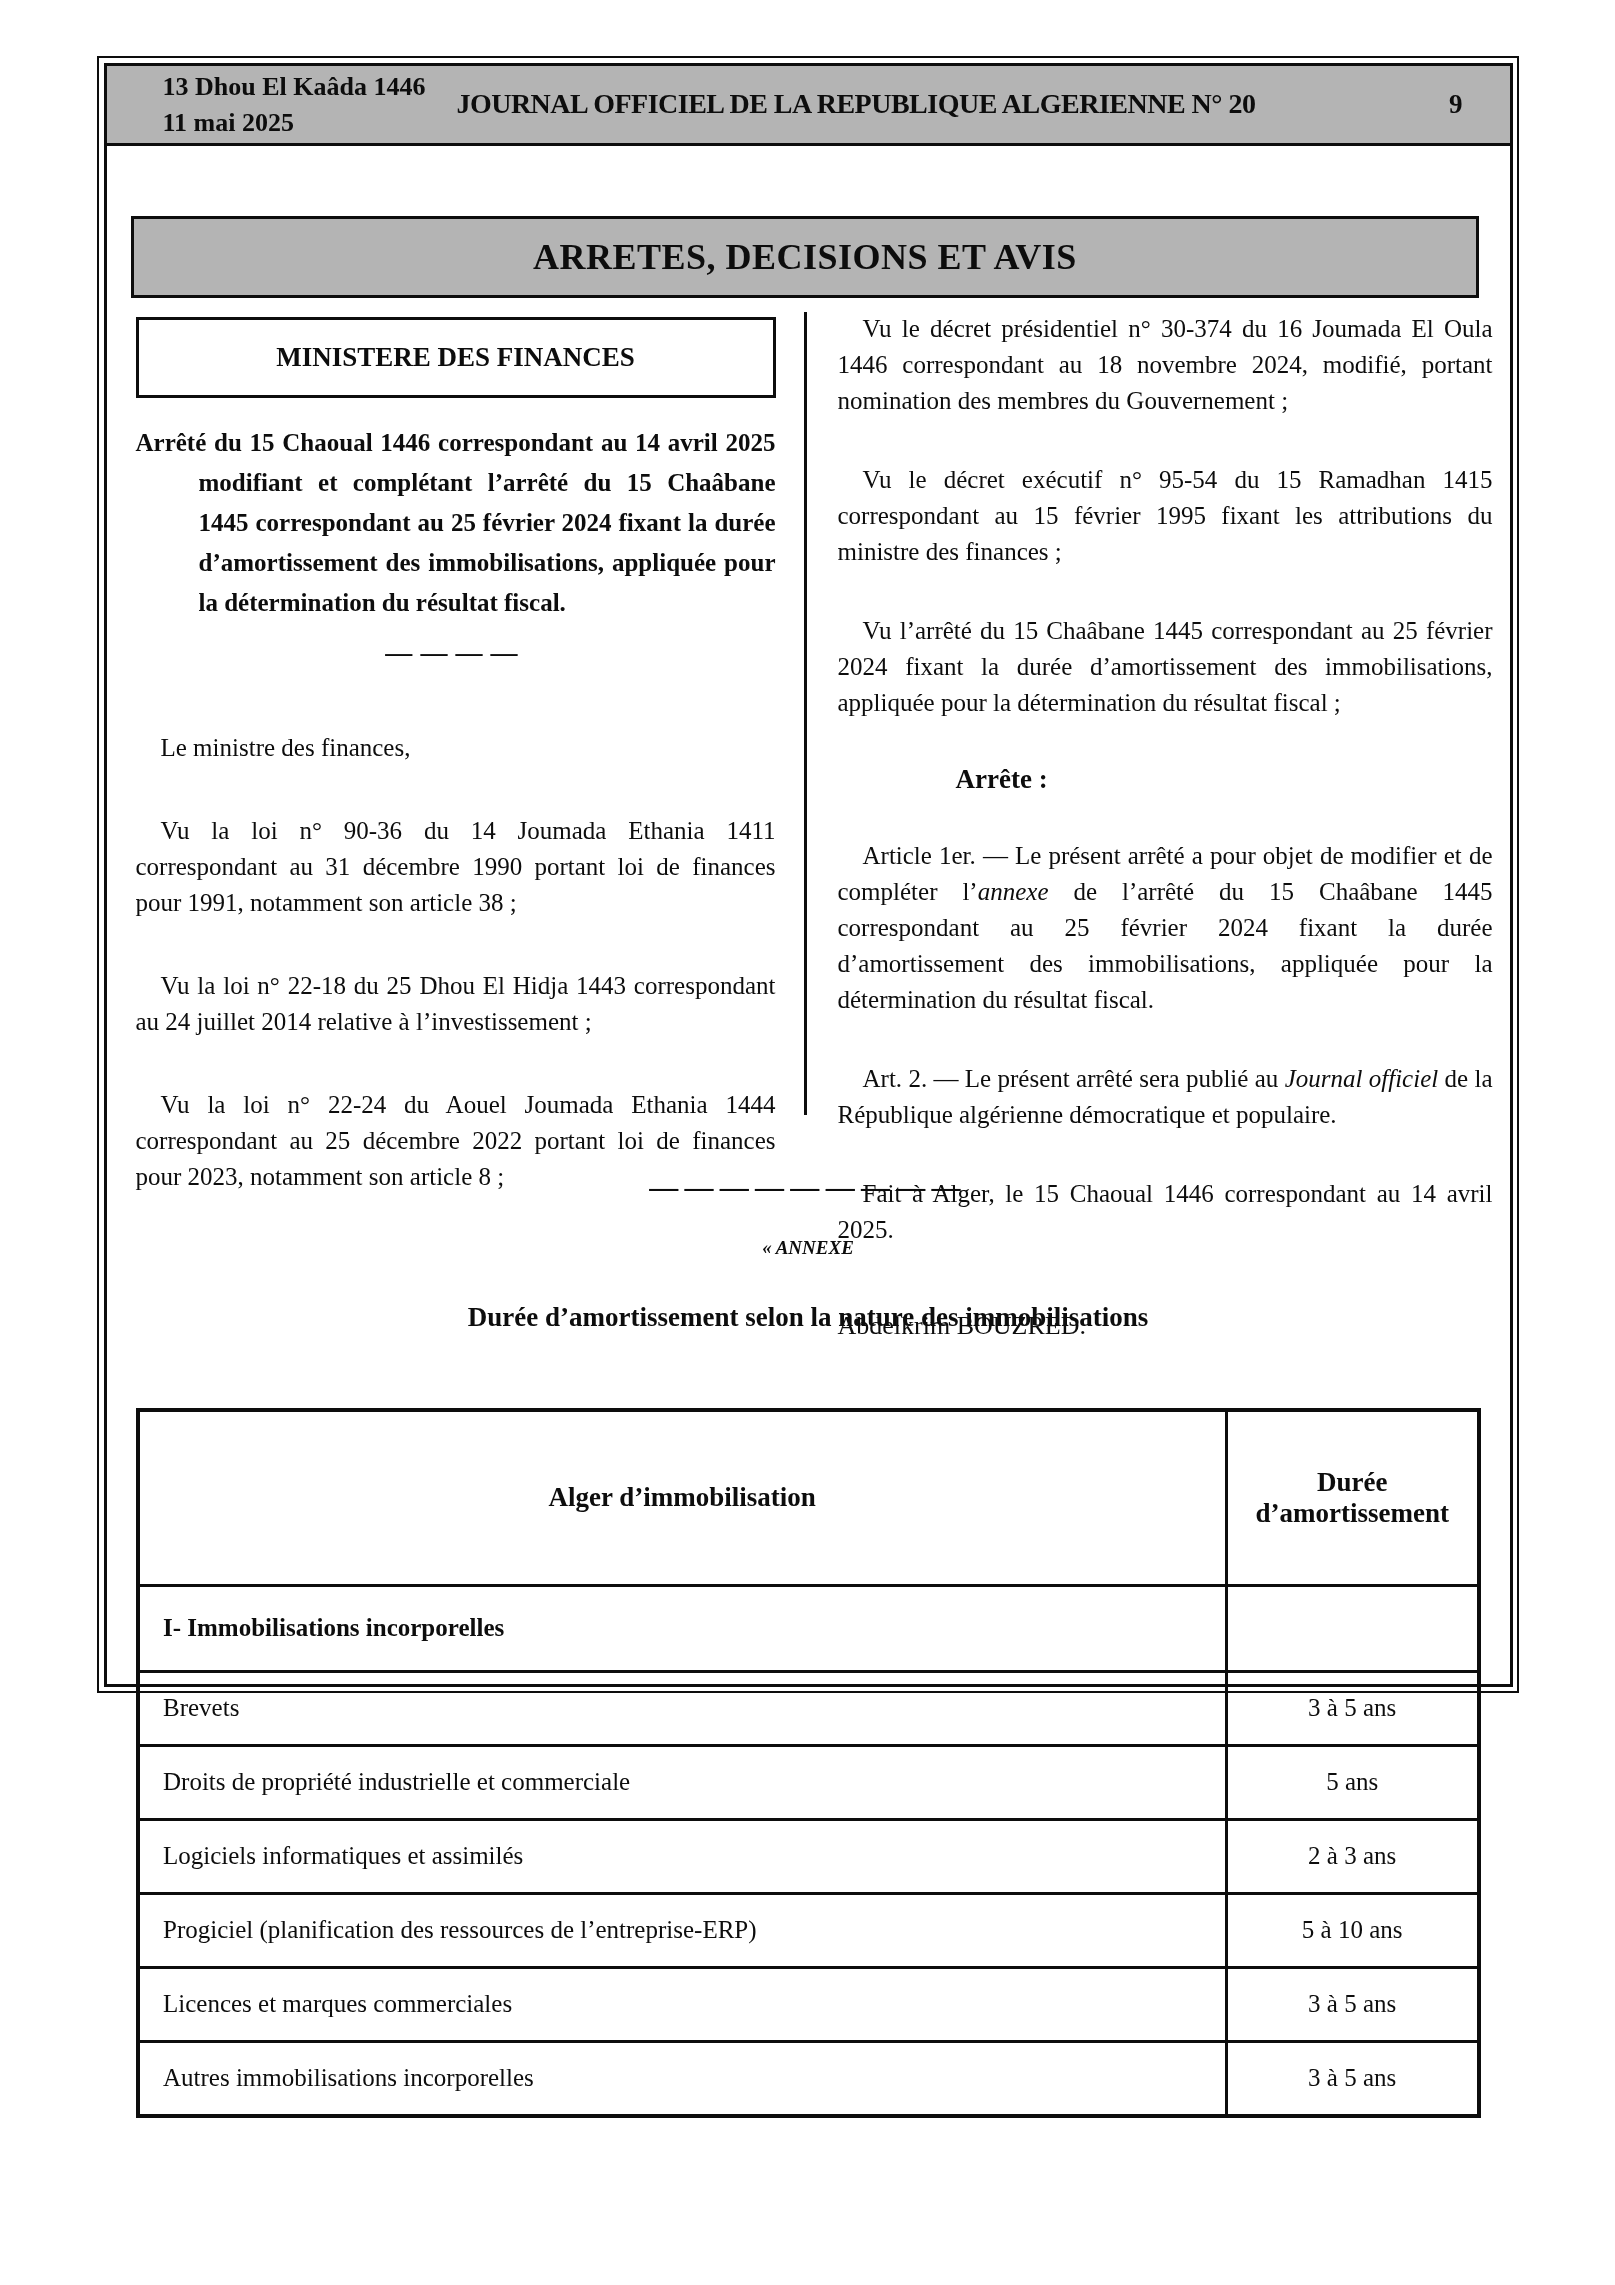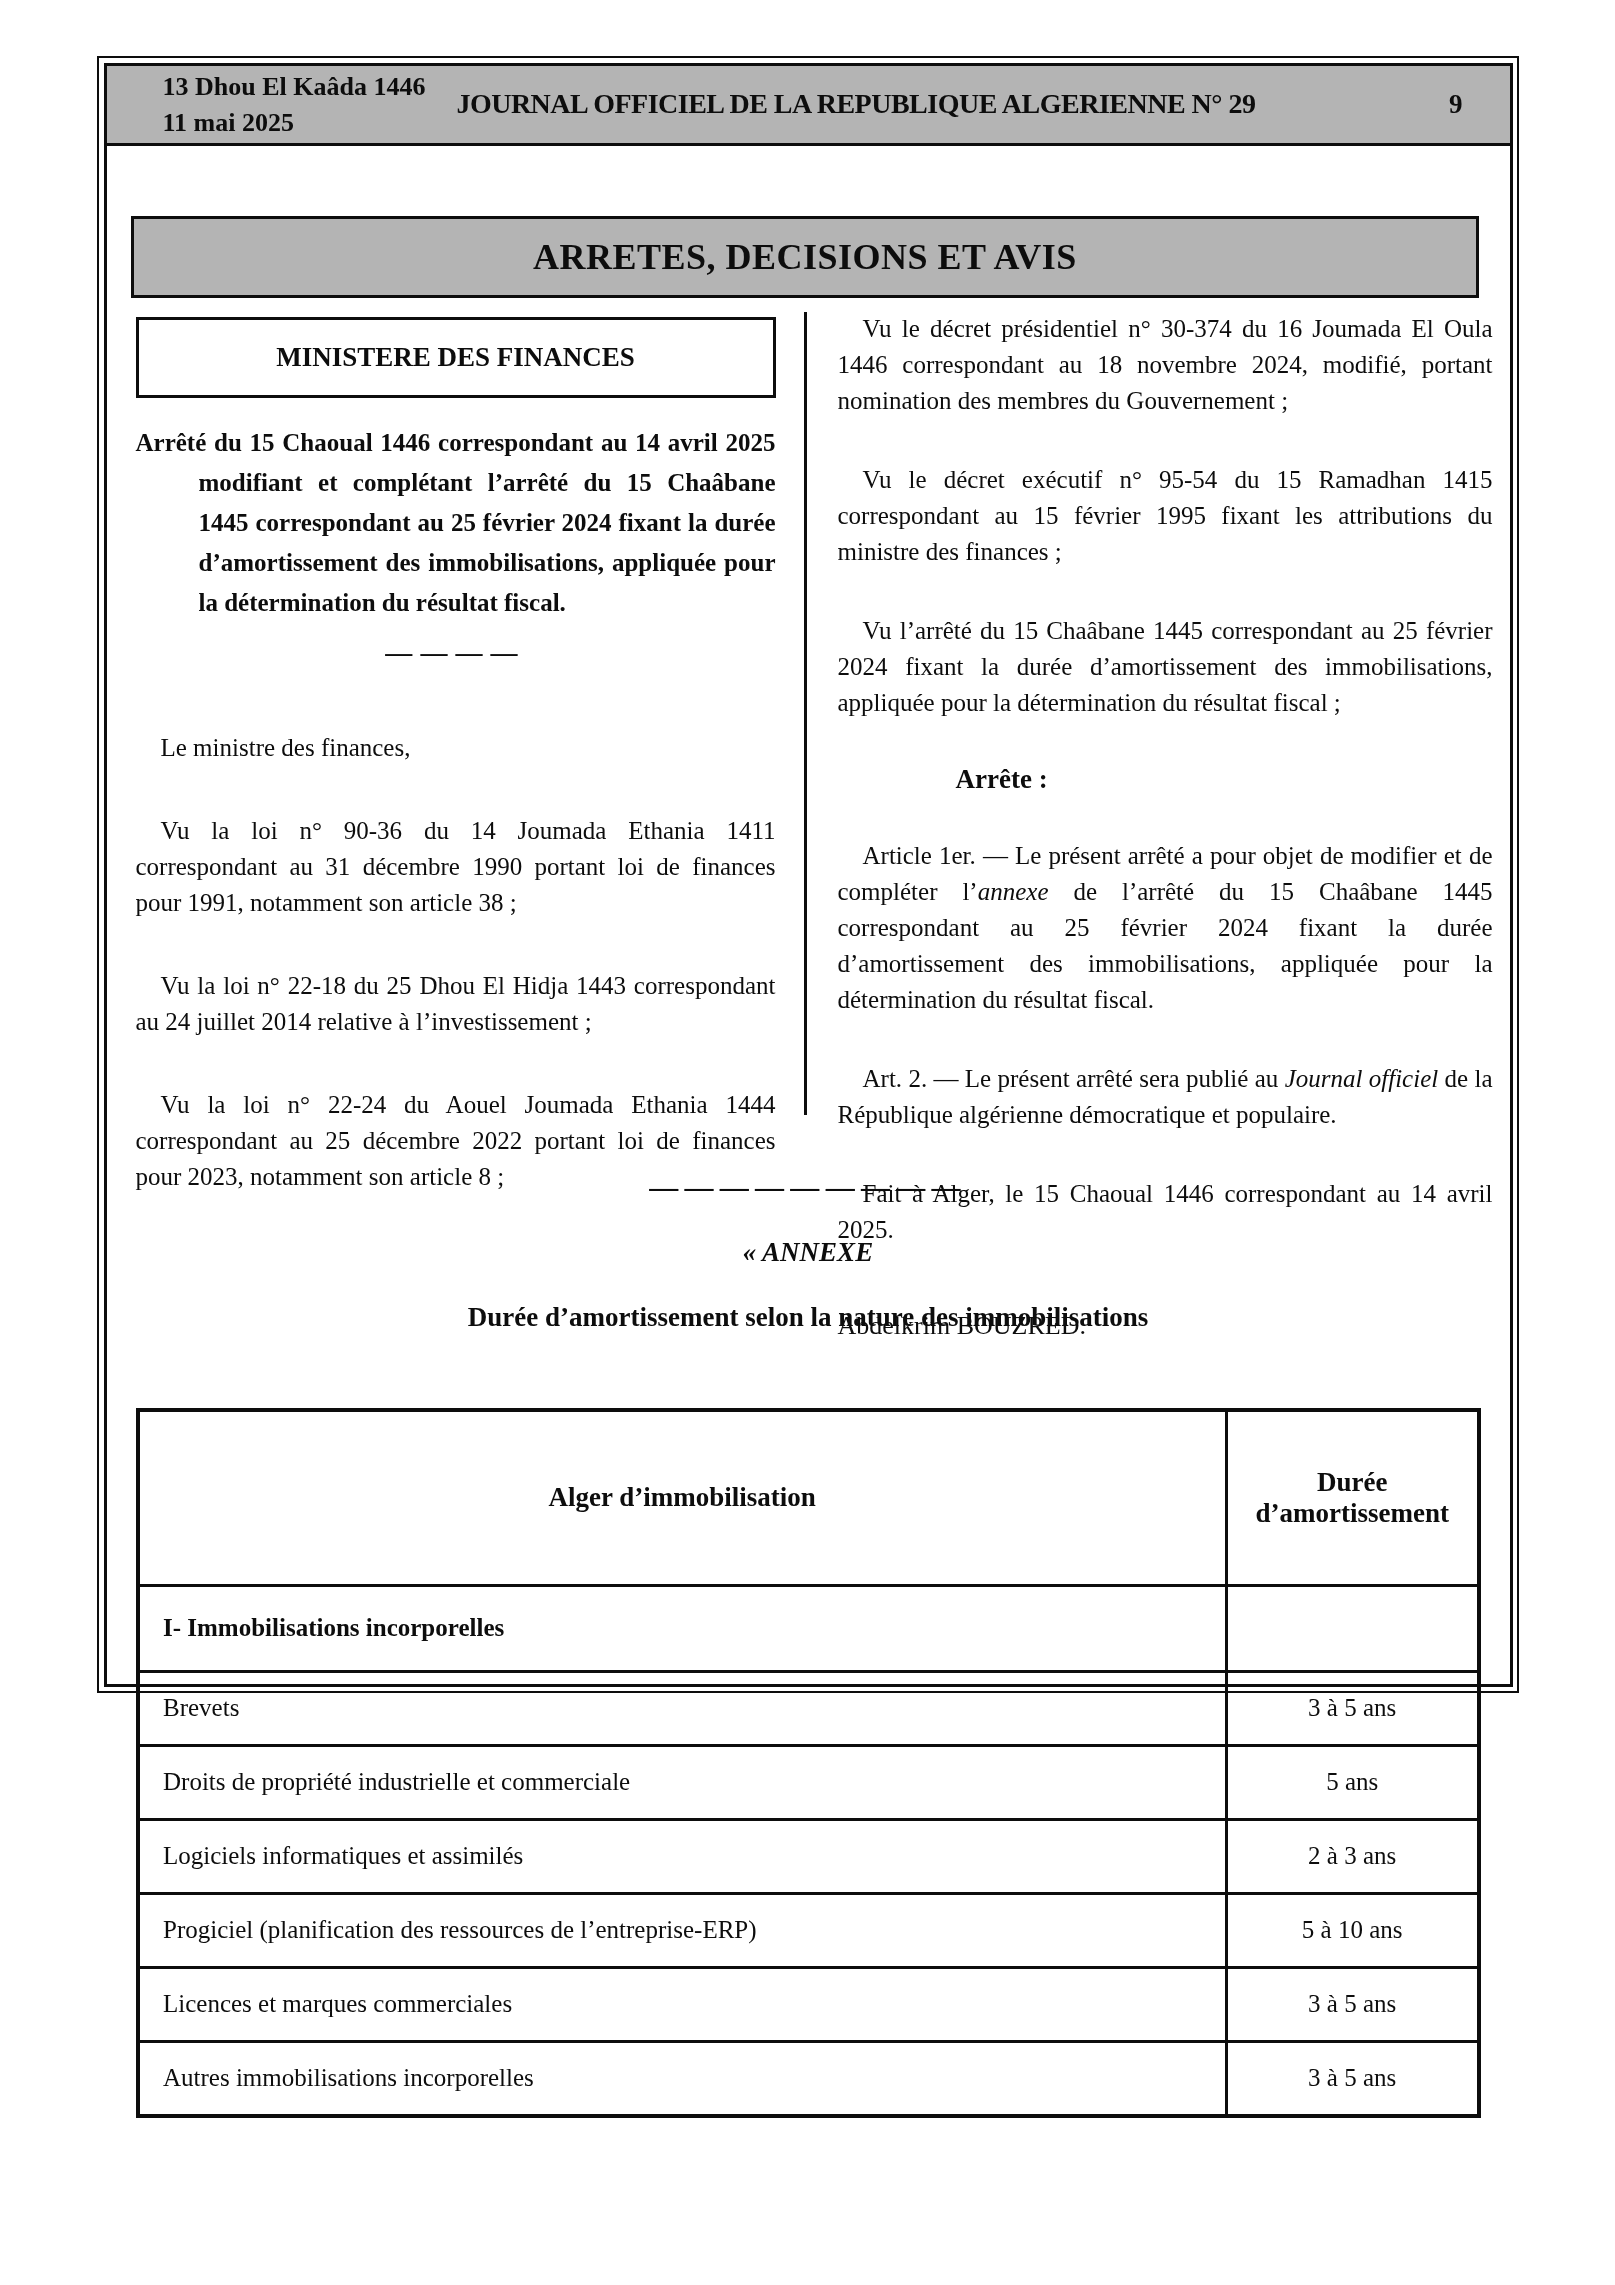--- a/index.html
+++ b/index.html
@@ -81,21 +81,21 @@
   }
   .it{font-style:italic;}
 
   
   .dash-sep-big{
     position:absolute;left:0;right:0;top:1105px;text-align:center;
     font-weight:bold;font-size:29px;letter-spacing:6.3px;white-space:nowrap;
   }
   .annexe-label{
     position:absolute;left:0;right:0;top:1171px;text-align:center;
-    font-weight:bold;font-style:italic;font-size:27px;
+    font-weight:bold;font-style:italic;font-size:19px;
   }
   .annexe-title{
     position:absolute;left:0;right:0;top:1236px;text-align:center;
     font-weight:bold;font-size:27px;
   }
   table.amort{
     position:absolute;left:29px;top:1342px;width:1345px;
     border-collapse:collapse;table-layout:fixed;
   }
   table.amort,table.amort td,table.amort th{
@@ -120,21 +120,21 @@
 
 <div class="frame">
   <div class="frame-inner">
     <div class="content">
 
       <div class="header-band">
         <div class="header-dates">
           <div>13 Dhou El Kaâda 1446</div>
           <div>11 mai 2025</div>
         </div>
-        <div class="masthead">JOURNAL OFFICIEL DE LA REPUBLIQUE ALGERIENNE N° 29</div>
+        <div class="masthead">JOURNAL OFFICIEL DE LA REPUBLIQUE ALGERIENNE N° 20</div>
         <div class="page-number">9</div>
       </div>
 
       <div class="banner">ARRETES, DECISIONS ET AVIS</div>
 
       <div class="col-left">
         <div class="ministry-box">MINISTERE DES FINANCES</div>
         <div class="decree-title">Arrêté du 15 Chaoual 1446 correspondant au 14 avril 2025 modifiant et complétant l’arrêté du 15 Chaâbane 1445 correspondant au 25 février 2024 fixant la durée d’amortissement des immobilisations, appliquée pour la détermination du résultat fiscal.</div>
         <div class="dash-sep-small">————</div>
         <div class="intro-line">Le ministre des finances,</div>

